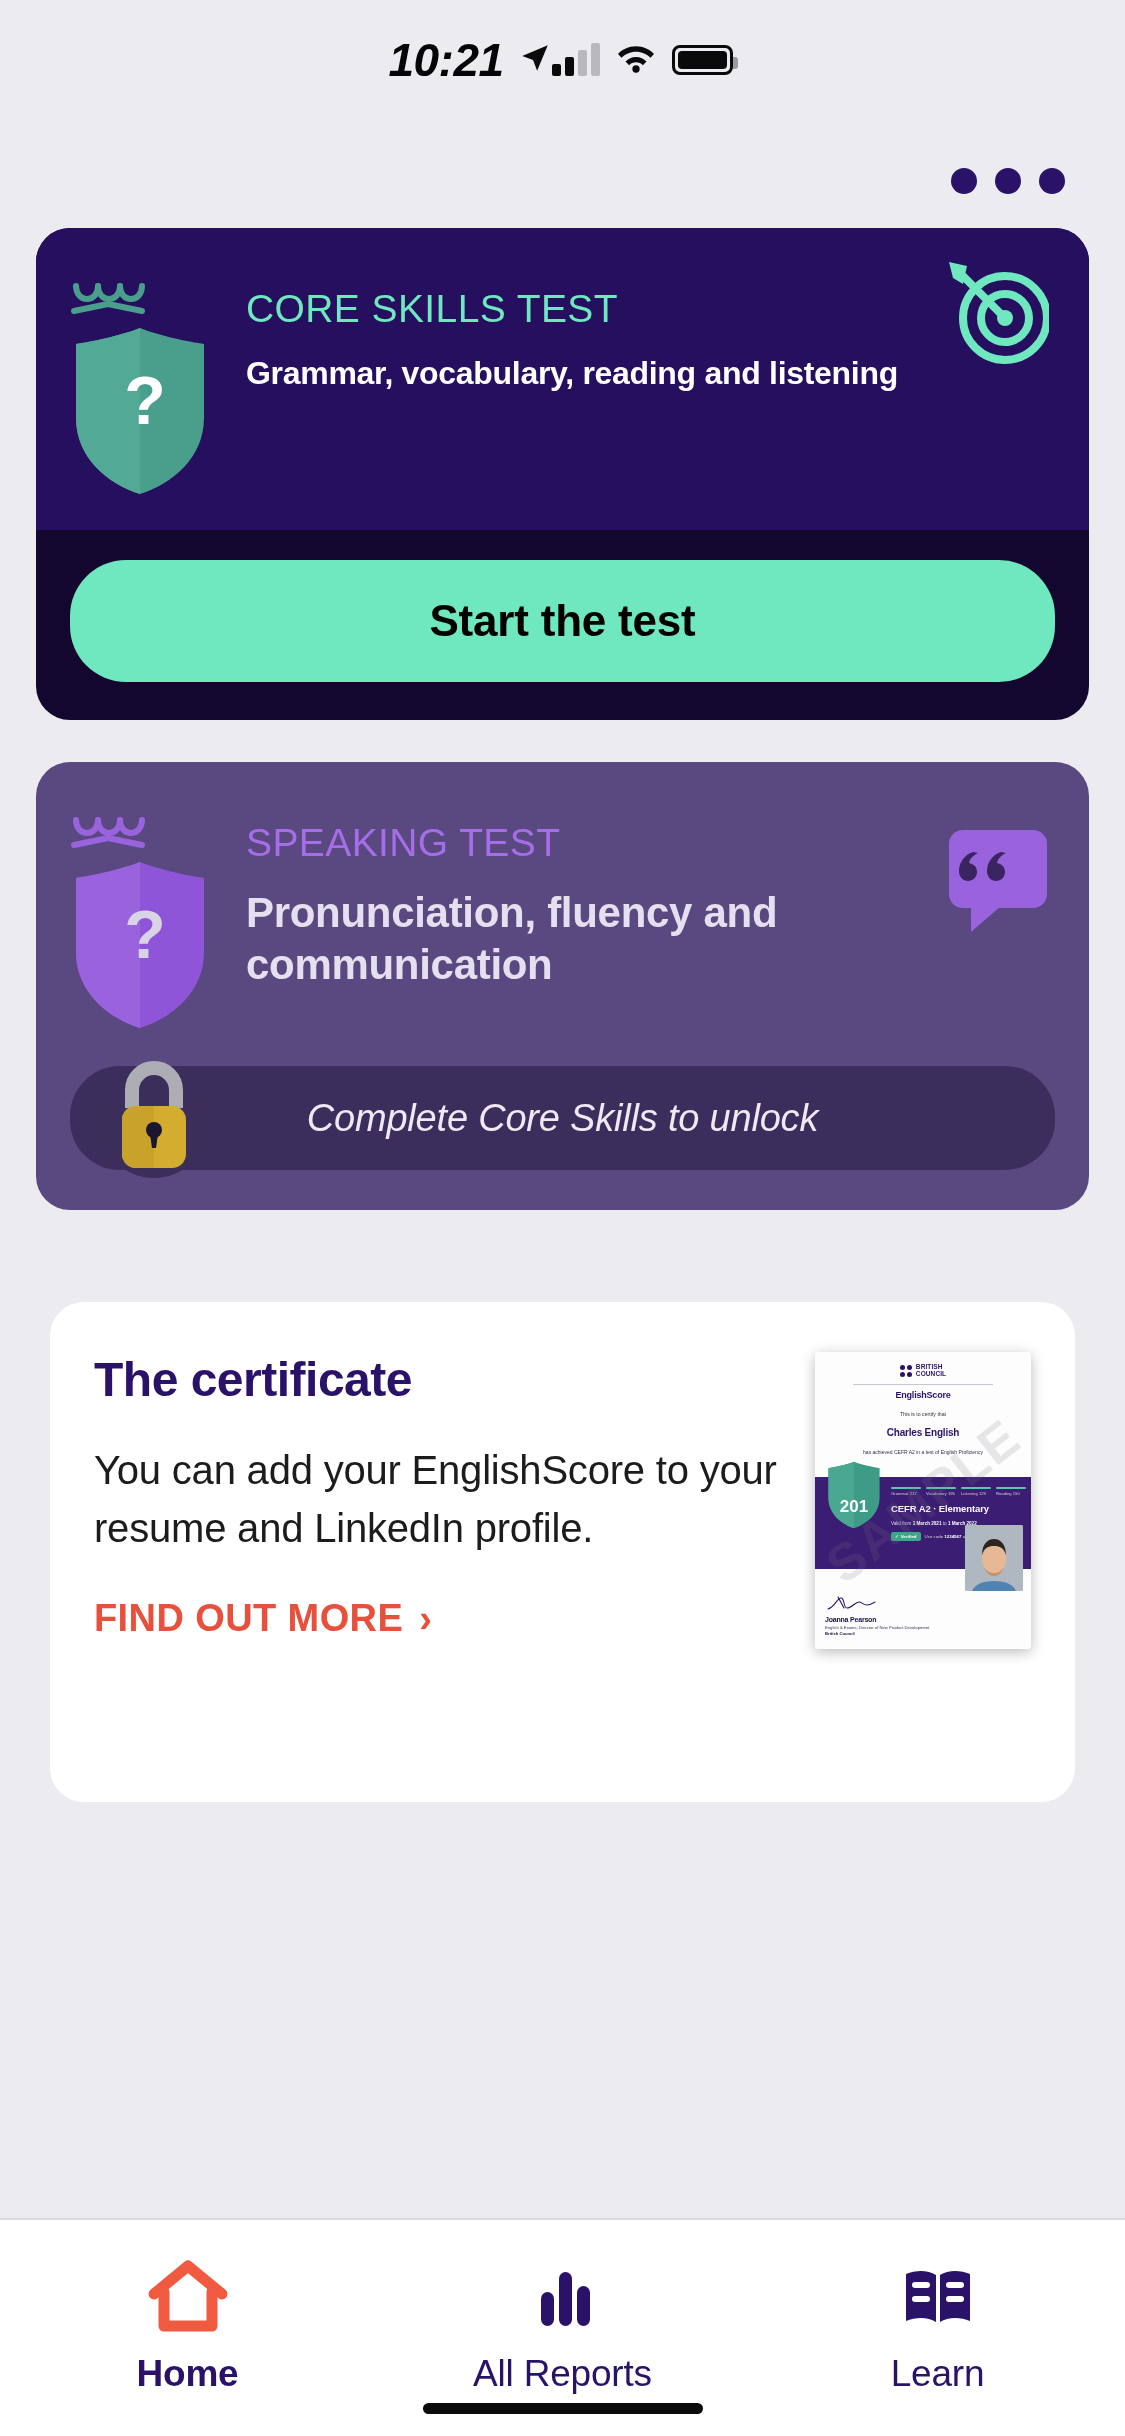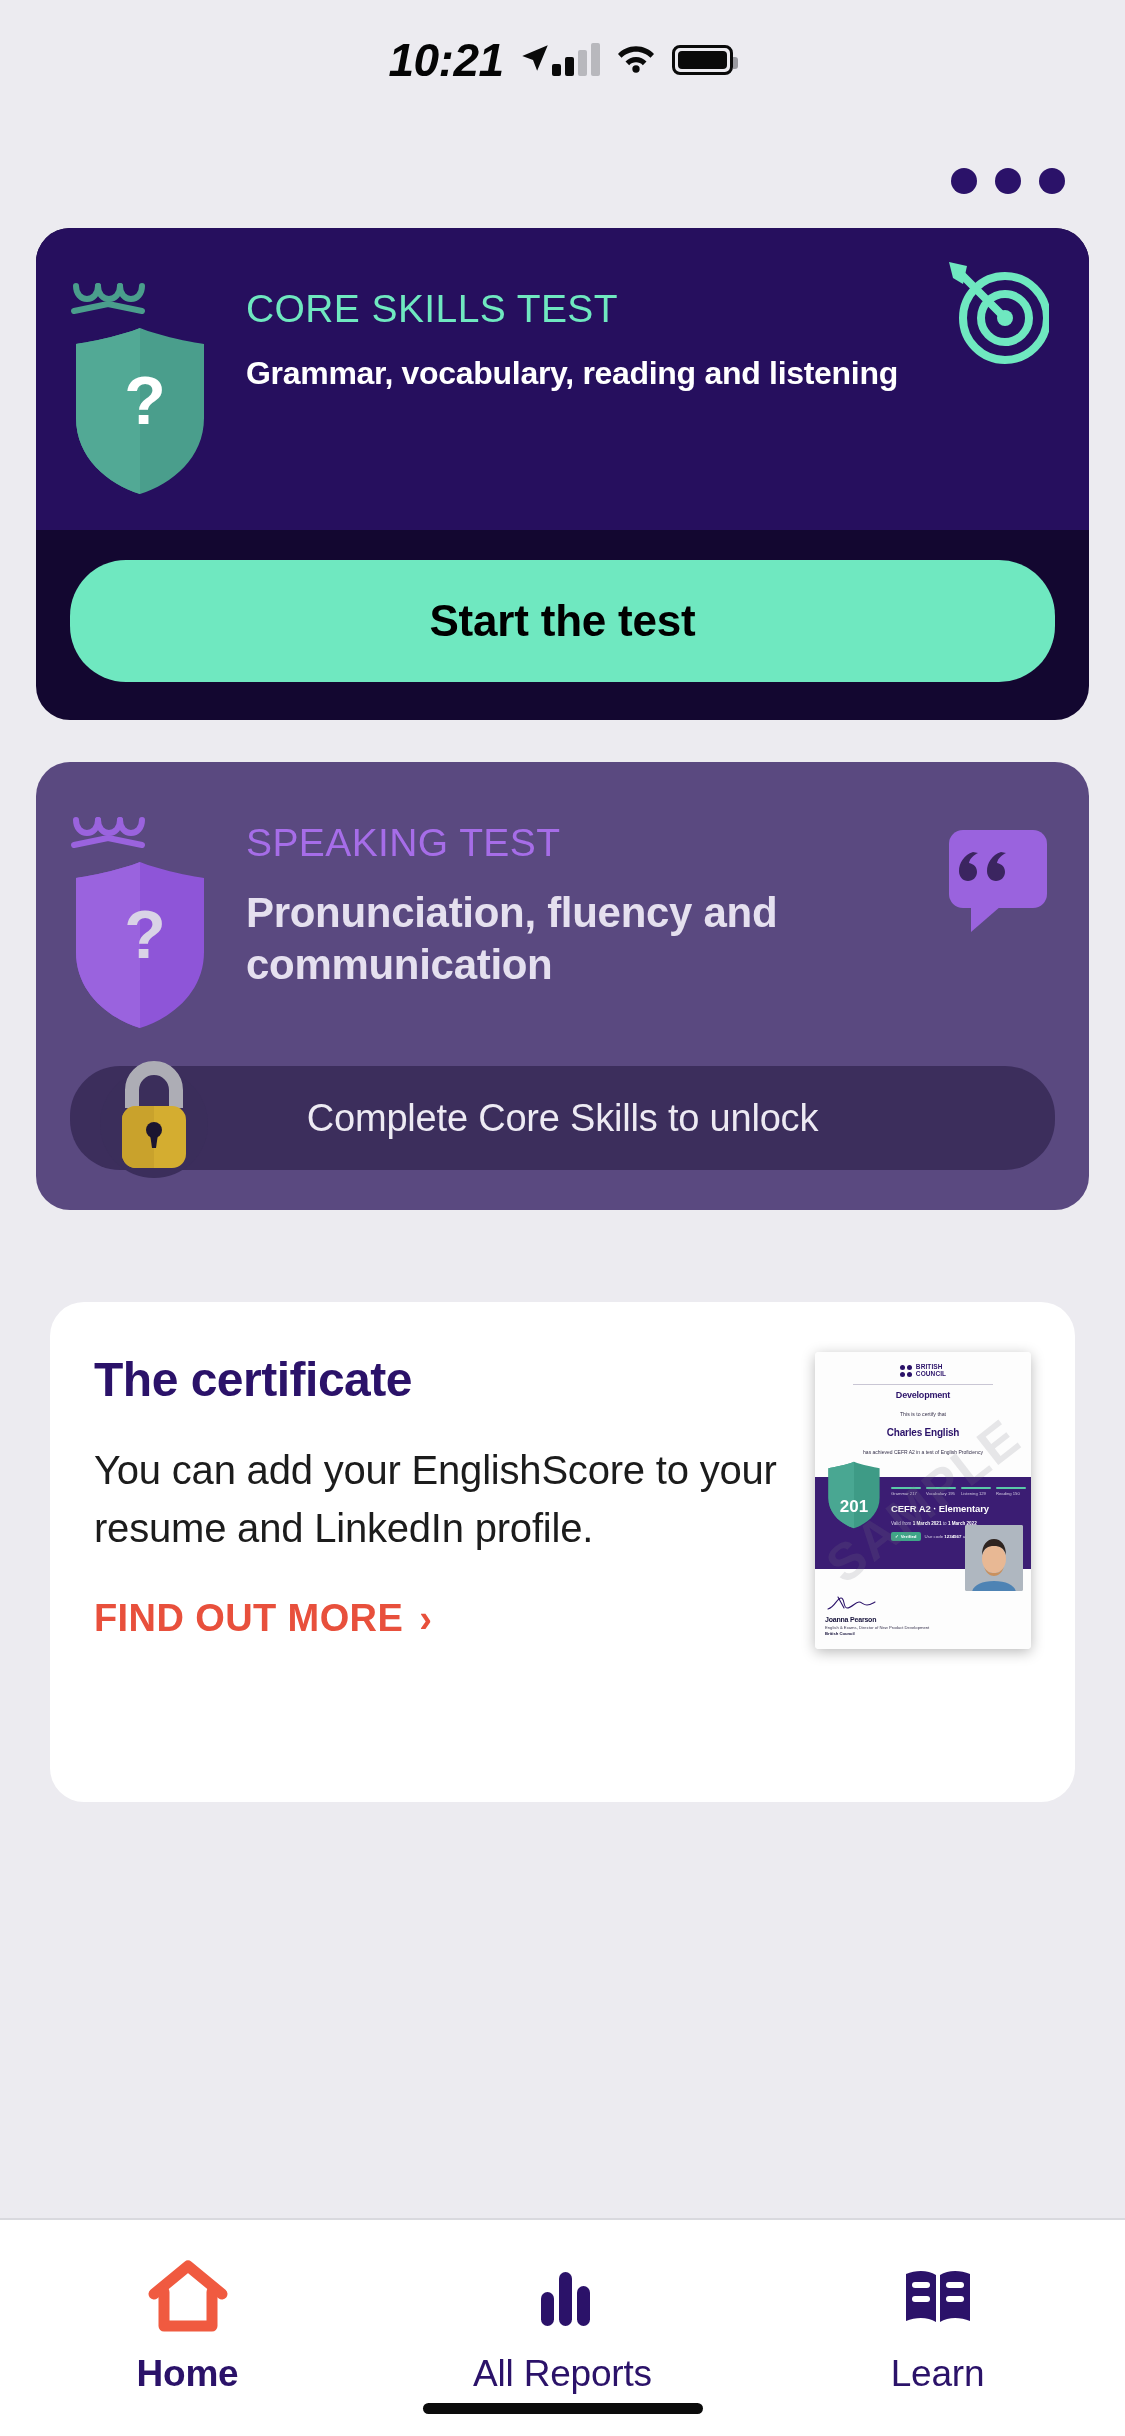--- a/index.html
+++ b/index.html
@@ -98,21 +98,21 @@
     position:absolute; left:0; right:0; top:86px; text-align:center;
     font-size:68px; font-weight:700; color:#D9D3E6; line-height:1;
   }
   .kicker-p { font-size:39px; letter-spacing:0.4px; color:#A66DE8; font-weight:400; line-height:1.1; margin-bottom:22px; }
   .headline-p { font-size:42px; font-weight:700; color:#E5E0EF; line-height:1.25; letter-spacing:-0.3px; }
   .bubble-icon { position:absolute; right:4px; top:26px; }
 
   .lockbar {
     margin-top:32px; position:relative;
     background:#3C2E5C; border-radius:50px; height:104px;
-    display:flex; align-items:center; justify-content:center;
+    display:flex; align-items:center; justify-content:center;font-style:italic;
   }
   .lockbar-label { font-size:38px; color:#EDEAF3; font-weight:400; letter-spacing:-0.2px; }
   .lock-icon { position:absolute; left:26px; top:-18px; }
 
   
   .cert-card {
     margin:56px 50px 0; background:#FFFFFF; border-radius:34px;
     padding:44px 0 46px 44px; display:flex; align-items:flex-start;
     min-height:500px;
   }
@@ -347,21 +347,21 @@
             <i></i>
             <i></i>
             <i></i>
           </span>
         <span class="ct-bctext">
           <span>BRITISH</span><br>
           <span>COUNCIL</span>
         </span>
       </div>
       <div class="ct-rule"></div>
-      <div class="ct-es">Development</div>
+      <div class="ct-es">EnglishScore</div>
       <div class="ct-certify">This is to certify that</div>
       <div class="ct-name">Charles English</div>
       <div class="ct-ach">has achieved CEFR A2 in a test of English Proficiency</div>
     </div>
 
     <div class="ct-purple">
       <span class="ct-shield-abs">
         <svg width="56" height="72" viewBox="0 0 140 170">
           <path d="M70 2 C50 10 20 16 6 18 L6 92 C6 132 38 158 70 168 C102 158 134 132 134 92 L134 18 C120 16 90 10 70 2 Z" fill="#3E9B86"></path>
           <path d="M70 2 C50 10 20 16 6 18 L6 92 C6 132 38 158 70 168 Z" fill="#49A792"></path>

